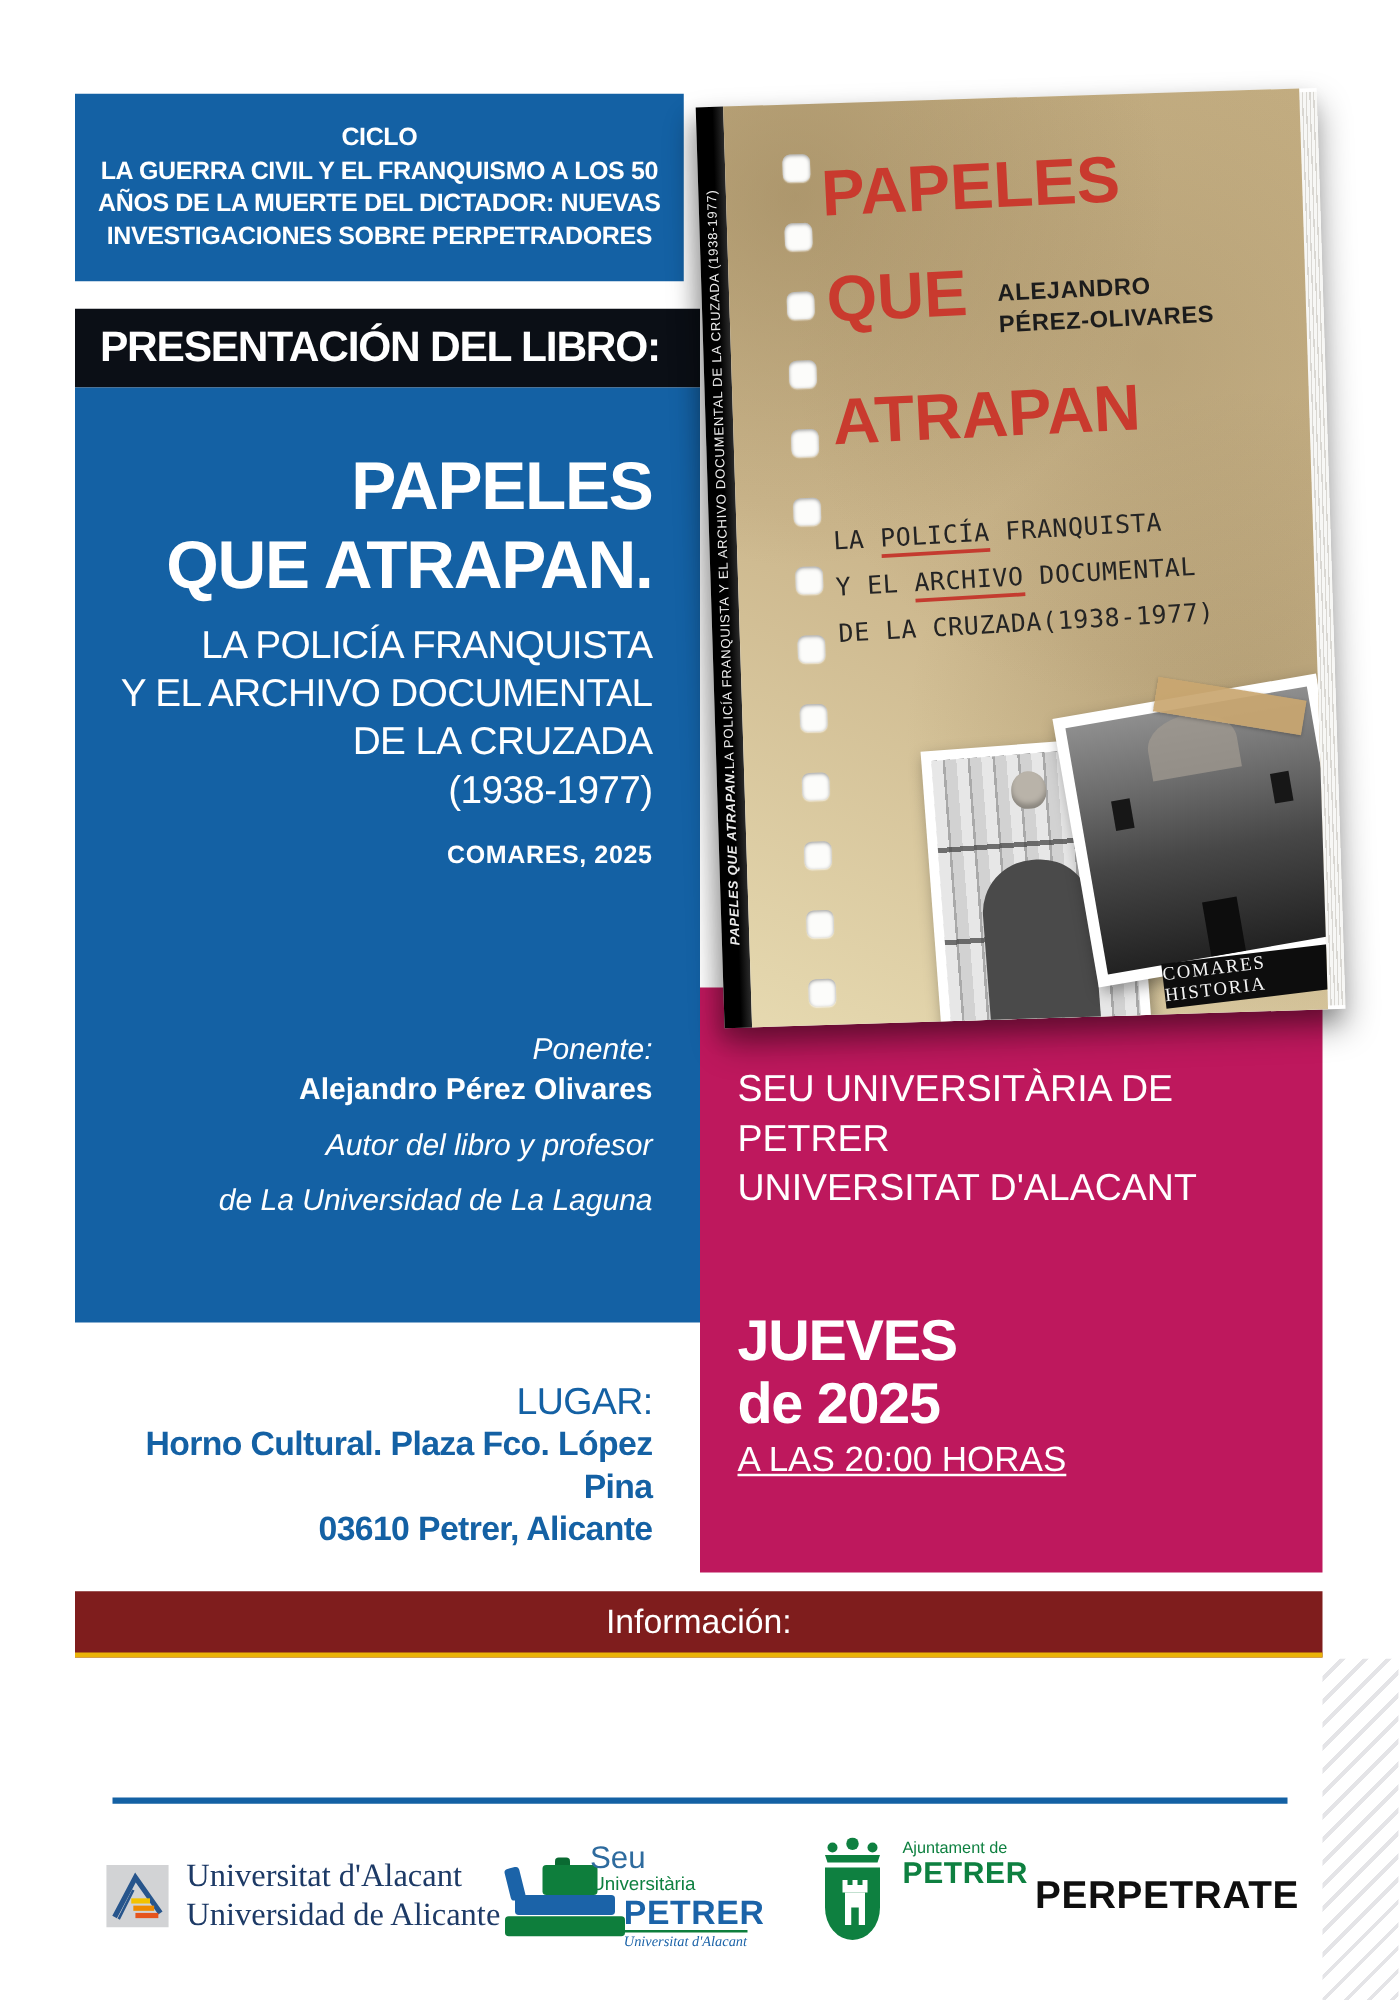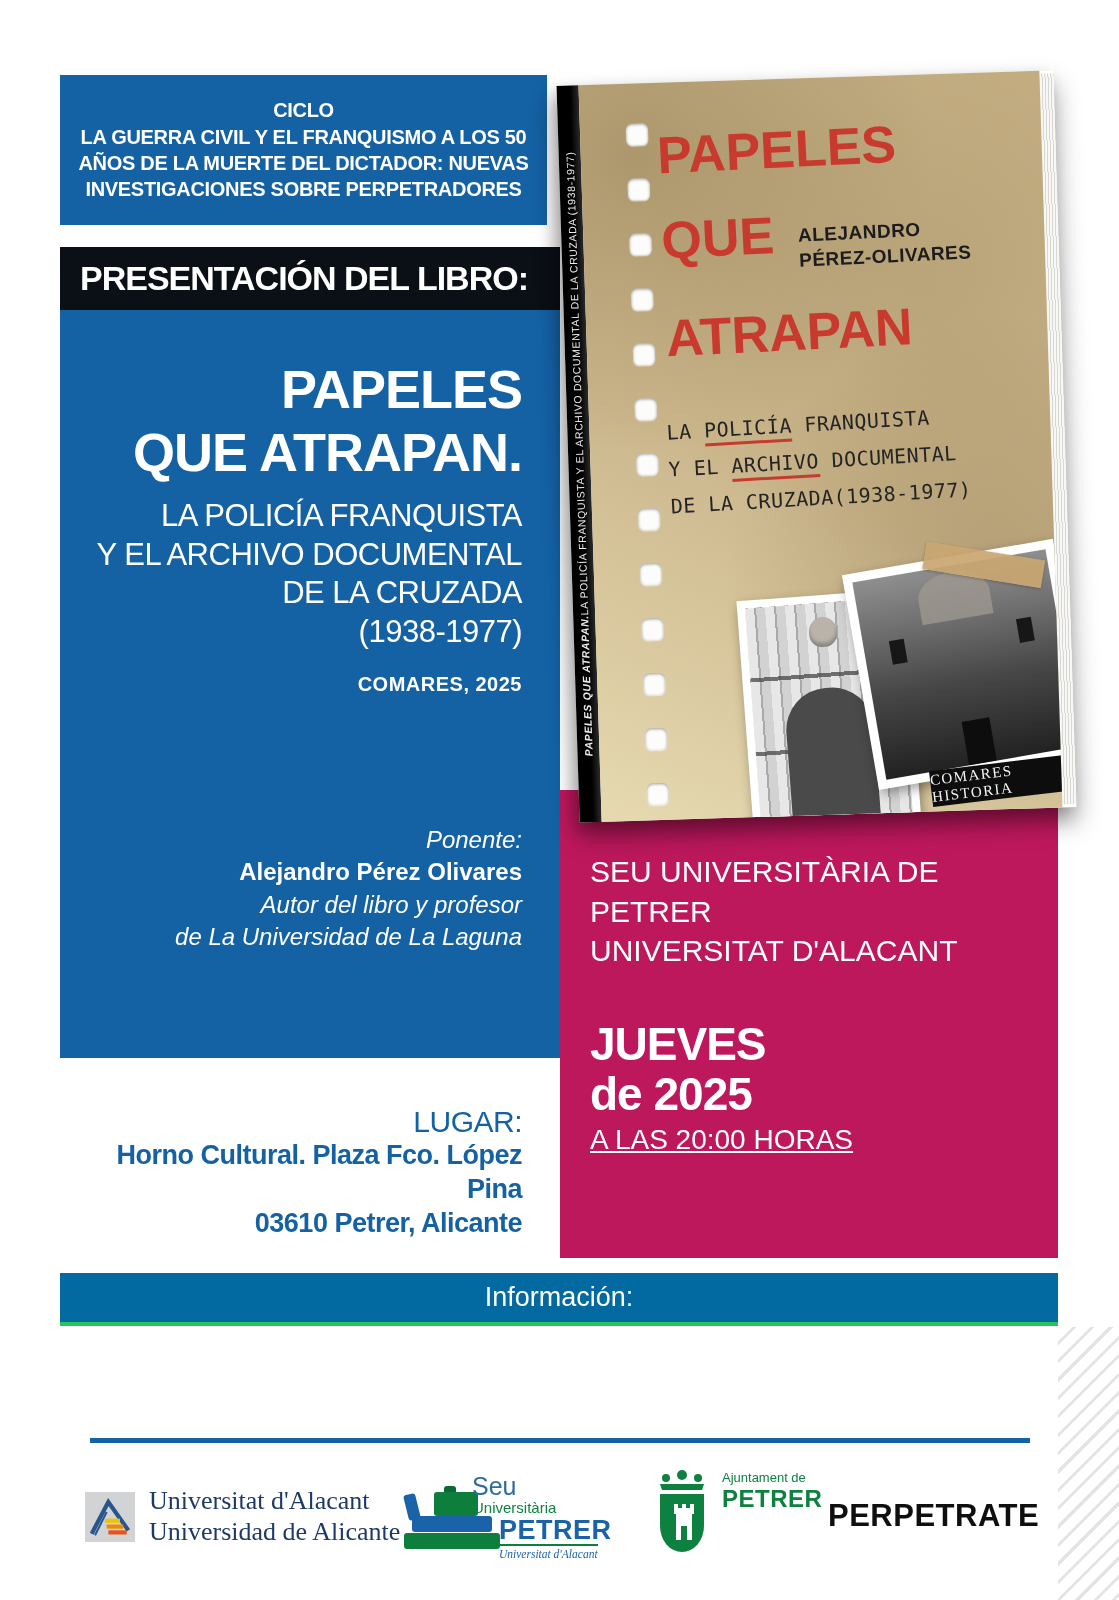--- a/index.html
+++ b/index.html
@@ -12,33 +12,33 @@
              font-weight:bold;font-size:20px;line-height:1.32;letter-spacing:-0.3px;}
   .black-bar{position:absolute;left:60px;top:247px;width:500px;height:63px;background:#0B0F16;
              color:#fff;font-size:34px;font-weight:600;letter-spacing:-1px;
              display:flex;align-items:center;justify-content:flex-end;padding-right:32px;box-sizing:border-box;}
   .blue-panel{position:absolute;left:60px;top:310px;width:500px;height:748px;background:#1461A4;
               color:#fff;text-align:right;padding:48px 38px 0 20px;box-sizing:border-box;}
   .bp-title{font-size:54px;font-weight:bold;line-height:1.16;letter-spacing:-1px;}
   .bp-sub{margin-top:14px;font-size:31px;font-weight:400;line-height:1.24;letter-spacing:-0.5px;}
   .bp-ed{margin-top:22px;font-size:20px;font-weight:bold;letter-spacing:0.5px;}
   .bp-ponente{margin-top:128px;font-size:24px;line-height:1.35;}
-  .bp-ponente .it{font-style:italic;}
+  .bp-ponente .it{font-style:italic;margin-top:12px;}
   .bp-ponente .nm{font-weight:bold;}
 
   .lugar{position:absolute;left:60px;top:1105px;width:500px;text-align:right;
          padding-right:38px;box-sizing:border-box;color:#1461A4;}
   .lugar .lbl{font-size:30px;font-weight:400;letter-spacing:-0.5px;}
   .lugar .ln{font-size:27px;font-weight:bold;line-height:1.25;letter-spacing:-0.5px;}
 
   
   .green-panel{position:absolute;left:560px;top:790px;width:498px;height:468px;background:#be185d;
                color:#fff;padding:62px 20px 0 30px;box-sizing:border-box;z-index:1;}
   .gp-sede{font-size:30px;font-weight:400;line-height:1.32;}
-  .gp-fecha{margin-top:48px;font-size:46px;font-weight:bold;line-height:1.1;letter-spacing:-1px;}
+  .gp-fecha{margin-top:76px;font-size:46px;font-weight:bold;line-height:1.1;letter-spacing:-1px;}
   .gp-hora{margin-top:4px;font-size:28px;font-weight:400;text-decoration:underline;}
 
   
   .book{position:absolute;left:568px;top:78px;width:497px;height:737px;background:#fff;
         transform:rotate(-1.8deg);z-index:2;
         box-shadow:0 14px 26px rgba(0,0,0,.38),-6px 8px 16px rgba(0,0,0,.18);}
   .pages{position:absolute;right:0;top:3px;bottom:3px;width:14px;
          background:repeating-linear-gradient(90deg,#f7f7f5 0 2px,#d9d7d2 2px 3px);}
   .spine{position:absolute;left:0;top:0;bottom:0;width:22px;
          background:linear-gradient(90deg,#000 0 60%,#2b2b2b 100%);}
@@ -83,22 +83,22 @@
   .bld-win{position:absolute;width:15px;height:24px;background:#171717;top:64px;}
   .bld-win.w1{left:26px;} .bld-win.w2{right:26px;}
   .bld-door{position:absolute;left:50%;bottom:0;margin-left:-14px;width:28px;height:44px;background:#0d0d0d;}
   .tape{position:absolute;left:330px;top:478px;width:120px;height:28px;background:rgba(201,166,112,.92);
         transform:rotate(11deg);box-shadow:0 1px 3px rgba(0,0,0,.25);}
   .comares{position:absolute;left:330px;top:690px;width:150px;height:36px;background:#0d0d0d;
            transform:rotate(-5deg);color:#f3f3f3;display:flex;align-items:center;justify-content:center;
            font-family:"Liberation Serif",serif;font-size:15px;letter-spacing:1.5px;}
 
   
-  .info-bar{position:absolute;left:60px;top:1273px;width:998px;height:53px;background:#0369a1;
-            border-bottom:4px solid #22c55e;box-sizing:border-box;color:#fff;
+  .info-bar{position:absolute;left:60px;top:1273px;width:998px;height:53px;background:#7f1d1d;
+            border-bottom:4px solid #eab308;box-sizing:border-box;color:#fff;
             display:flex;align-items:center;justify-content:center;font-size:27px;font-weight:400;}
   .url-block{position:absolute;left:60px;top:1336px;width:998px;text-align:center;}
   .url{font-size:40px;font-weight:800;color:#0A8A3C;letter-spacing:-0.5px;text-decoration:none;display:inline-block;}
   .nota{margin-top:4px;font-size:19px;font-weight:bold;color:#1461A4;}
   .sep-line{position:absolute;left:90px;top:1438px;width:940px;height:5px;background:#1461A4;}
 
   
   .ua-block{position:absolute;left:85px;top:1486px;display:flex;align-items:center;}
   .ua-square{width:50px;height:50px;}
   .ua-text{margin-left:14px;font-family:"Liberation Serif",serif;font-size:26px;line-height:1.18;color:#1D3A66;}

